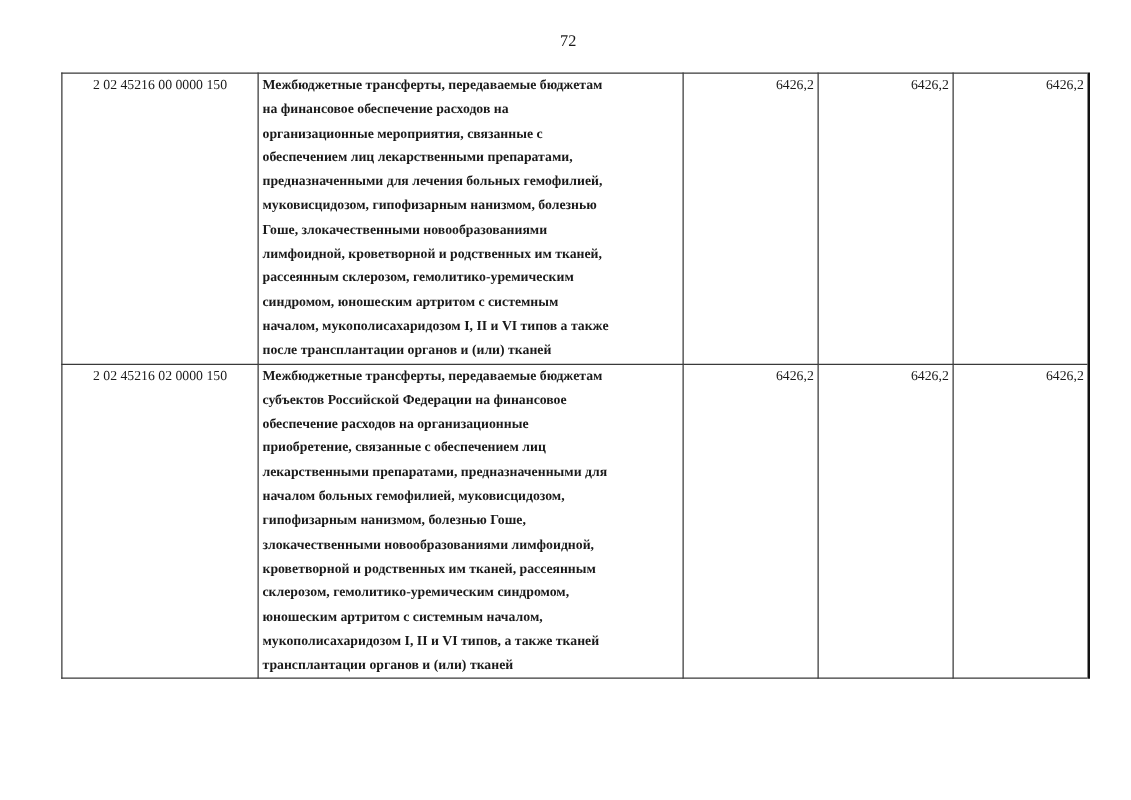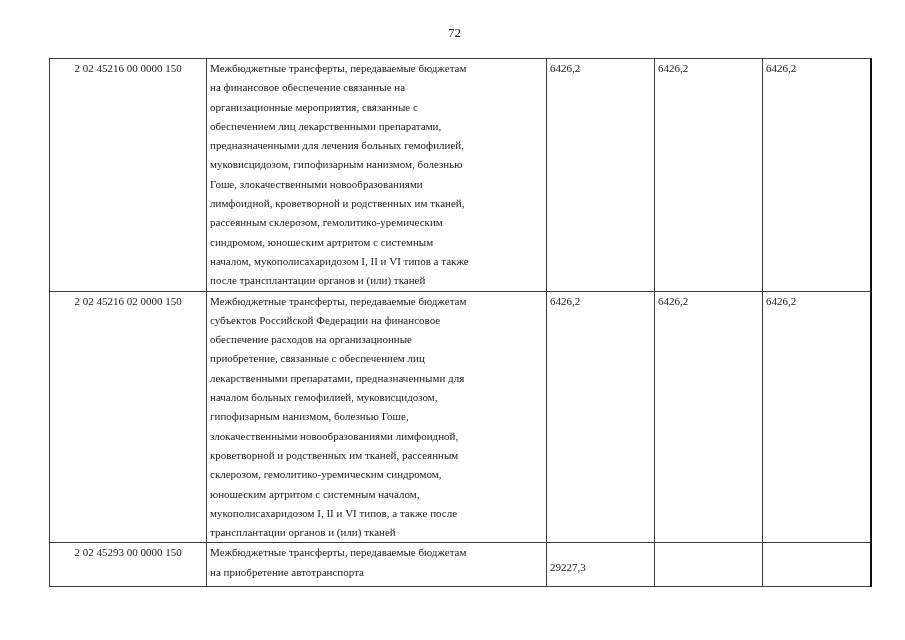--- a/index.html
+++ b/index.html
@@ -44,26 +44,27 @@
       width: 150px;
       text-align: center;
       padding-top: 0;
       white-space: nowrap;
     }
     td.desc {
       width: 333px;
       text-align: left;
       padding-left: 3px;
       padding-right: 2px;
+      font-weight: bold;
     }
     td.num {
       width: 101px;
       vertical-align: middle;
       padding-left: 22px;
-      text-align: left;
+      text-align: right;
     }
     td.num.last {
       border-right: 2px solid #111;
     }
     tr.row1 td { height: 214px; }
     tr.row2 td { height: 231px; margin-top: 39px; }
     tr.row3 td { height: 37px; }
     tr.row3 td.num { vertical-align: middle; padding-top: 6px; }
     .desc-line { display: block; white-space: nowrap; }
   </style>
@@ -71,21 +72,21 @@
 <body>
 
 <div class="page-number">72</div>
 
 <table class="budget">
   <tbody>
     <tr class="row1">
       <td class="code">2 02 45216 00 0000 150</td>
       <td class="desc">
         <span class="desc-line">Межбюджетные трансферты, передаваемые бюджетам</span>
-        <span class="desc-line">на финансовое обеспечение связанные на</span>
+        <span class="desc-line">на финансовое обеспечение расходов на</span>
         <span class="desc-line">организационные мероприятия, связанные с</span>
         <span class="desc-line">обеспечением лиц лекарственными препаратами,</span>
         <span class="desc-line">предназначенными для лечения больных гемофилией,</span>
         <span class="desc-line">муковисцидозом, гипофизарным нанизмом, болезнью</span>
         <span class="desc-line">Гоше, злокачественными новообразованиями</span>
         <span class="desc-line">лимфоидной, кроветворной и родственных им тканей,</span>
         <span class="desc-line">рассеянным склерозом, гемолитико-уремическим</span>
         <span class="desc-line">синдромом, юношеским артритом с системным</span>
         <span class="desc-line">началом, мукополисахаридозом I, II и VI типов а также</span>
         <span class="desc-line">после трансплантации органов и (или) тканей</span>
@@ -101,31 +102,21 @@
         <span class="desc-line">субъектов Российской Федерации на финансовое</span>
         <span class="desc-line">обеспечение расходов на организационные</span>
         <span class="desc-line">приобретение, связанные с обеспечением лиц</span>
         <span class="desc-line">лекарственными препаратами, предназначенными для</span>
         <span class="desc-line">началом больных гемофилией, муковисцидозом,</span>
         <span class="desc-line">гипофизарным нанизмом, болезнью Гоше,</span>
         <span class="desc-line">злокачественными новообразованиями лимфоидной,</span>
         <span class="desc-line">кроветворной и родственных им тканей, рассеянным</span>
         <span class="desc-line">склерозом, гемолитико-уремическим синдромом,</span>
         <span class="desc-line">юношеским артритом с системным началом,</span>
-        <span class="desc-line">мукополисахаридозом I, II и VI типов, а также после</span>
+        <span class="desc-line">мукополисахаридозом I, II и VI типов, а также тканей</span>
         <span class="desc-line">трансплантации органов и (или) тканей</span>
       </td>
       <td class="num">6426,2</td>
       <td class="num">6426,2</td>
       <td class="num last">6426,2</td>
     </tr>
-    <tr class="row3">
-      <td class="code">2 02 45293 00 0000 150</td>
-      <td class="desc">
-        <span class="desc-line">Межбюджетные трансферты, передаваемые бюджетам</span>
-        <span class="desc-line">на приобретение автотранспорта</span>
-      </td>
-      <td class="num">29227,3</td>
-      <td class="num"></td>
-      <td class="num last"></td>
-    </tr>
   </tbody>
 </table>
 
 </body></html>

